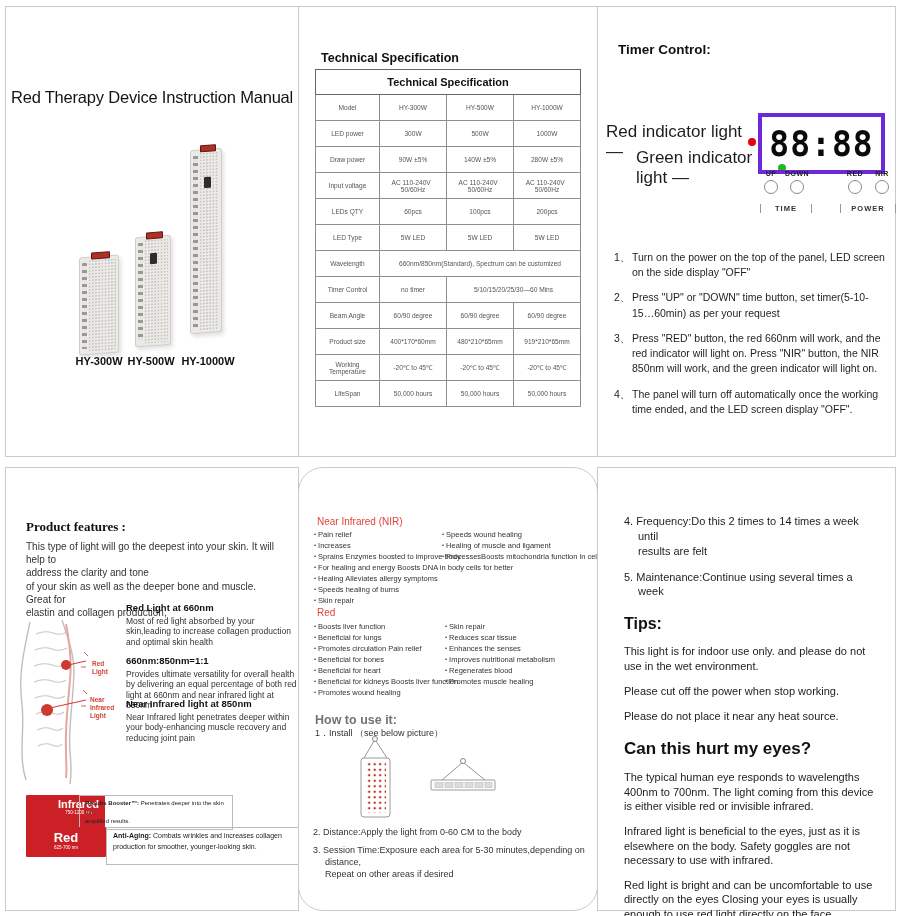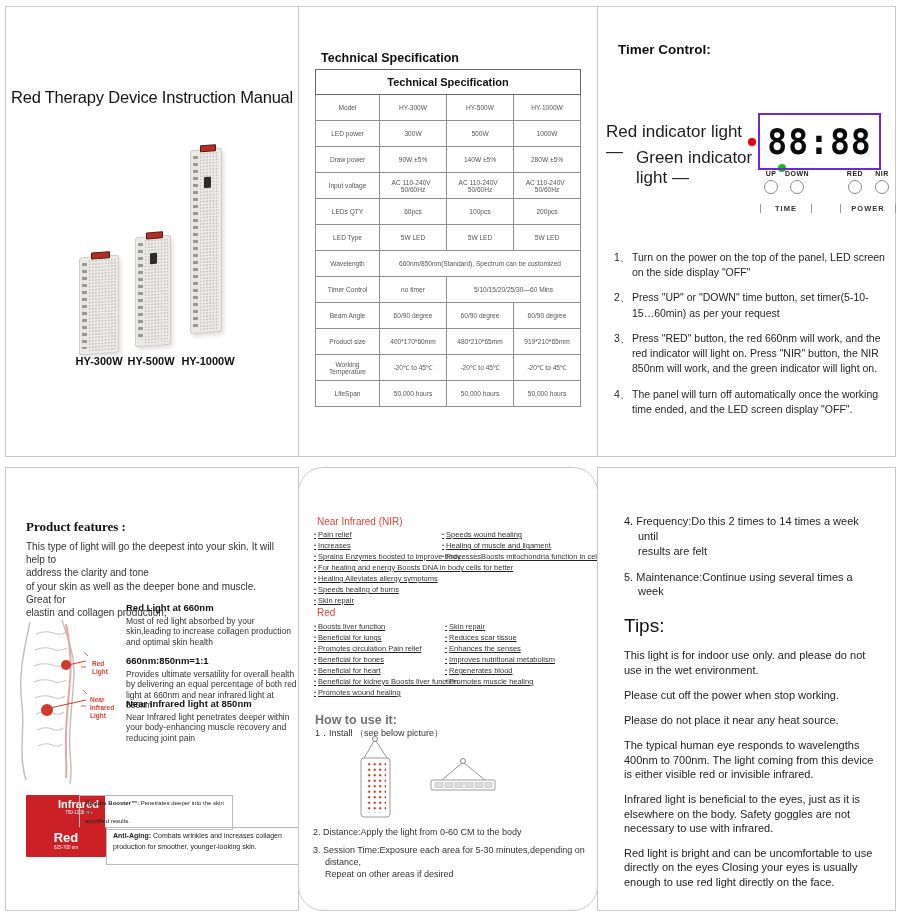--- a/index.html
+++ b/index.html
@@ -41,21 +41,21 @@
                 padding:0 1px;overflow:hidden;}
   table.spec col.c0{width:64px;} table.spec col.cv{width:67px;}
 
   
   .timer-head{position:absolute;left:20px;top:24px;font-size:13.5px;font-weight:bold;color:#111;}
   .ind{position:absolute;left:8px;width:150px;display:flex;align-items:center;justify-content:flex-end;
        gap:4px;font-size:17px;color:#1d1d1d;}
   .ind-red{top:115px;} .ind-green{top:141px;margin-left:30px;}
   .dot{width:8px;height:8px;border-radius:50%;display:inline-block;flex:none;}
   .dot.red{background:#e8000d;} .dot.green{background:#21b821;}
-  .display-box{position:absolute;left:160px;top:106px;width:119px;height:53px;border:2px solid #6d28d9;
+  .display-box{position:absolute;left:160px;top:106px;width:119px;height:53px;border:4px solid #6d28d9;
        display:flex;align-items:center;justify-content:center;}
   .segments{font-family:"DejaVu Sans Mono",monospace;font-weight:bold;font-size:33px;color:#0a0a0a;
        letter-spacing:1px;transform:scaleY(1.05);}
   .btn{position:absolute;top:163px;width:28px;text-align:center;}
   .btn .btn-label{font-size:7px;font-weight:bold;color:#222;display:block;letter-spacing:0.5px;}
   .btn .btn-circle{display:block;width:12px;height:12px;border:1px solid #8a8a8a;border-radius:50%;
        margin:3px auto 0;background:#fff;}
   .b-up{left:159px;} .b-down{left:185px;} .b-red{left:243px;} .b-nir{left:270px;}
   .group-label{position:absolute;top:197px;font-size:7.5px;font-weight:bold;color:#333;text-align:center;
        border-left:1px solid #999;border-right:1px solid #999;letter-spacing:1px;}
@@ -82,37 +82,37 @@
   .badge-name2{font-size:13px;font-weight:bold;display:block;margin-top:3px;}
   .badge-range{font-size:4.5px;display:block;}
   .badge-desc{position:absolute;border:1px solid #bbb;color:#222;}
   .bd1{left:73px;top:327px;width:142px;height:27px;font-size:6px;padding:3px 5px;line-height:1.5;}
   .bd2{left:100px;top:359px;width:182px;height:30px;font-size:7px;padding:3px 6px;line-height:1.5;}
   .badge-desc b{font-weight:bold;}
 
   
   .red-title{position:absolute;color:#e2453c;font-size:10px;}
   .nir-head{left:18px;top:48px;} .red-head{left:18px;top:139px;}
-  .blist{position:absolute;text-decoration:underline;}
+  .blist{position:absolute;}
   .nir-left{left:15px;top:61px;} .nir-right{left:143px;top:61px;}
   .red-left{left:15px;top:153px;} .red-right{left:146px;top:153px;}
   .bi{white-space:nowrap;font-size:7.5px;line-height:11px;color:#333;}
   .bi::before{content:"•";font-size:6px;margin-right:2px;vertical-align:1px;color:#333;}
   .howto-head{position:absolute;left:16px;top:235px;font-size:12.5px;font-weight:bold;color:#737373;}
   .use-step{position:absolute;font-size:9px;color:#333;line-height:1.35;}
   .us1{left:16px;top:259px;}
   .us2{left:14px;top:358px;}
   .us3{left:14px;top:376px;width:272px;padding-left:12px;text-indent:-12px;}
   .hang-svg{position:absolute;left:40px;top:266px;}
 
   
   .p6-inner{position:absolute;left:26px;top:46px;width:256px;}
   .p6 .step{font-size:11px;color:#1f1f1f;line-height:1.35;margin-bottom:11px;
             padding-left:14px;text-indent:-14px;white-space:pre-line;}
-  .tips-head{font-size:19px;font-weight:normal;color:#111;margin:16px 0 7px;}
+  .tips-head{font-size:16px;font-weight:bold;color:#111;margin:16px 0 7px;}
   .tips-line{font-size:11px;color:#222;line-height:1.3;margin-bottom:3px;}
   .eyes-head{font-size:17px;font-weight:bold;color:#111;margin:16px 0 8px;}
   .eyes-p{font-size:11px;color:#222;line-height:1.3;margin-bottom:8px;}
 </style>
 </head>
 <body>
 
 <div class="page">
 
   <section class="panel p1">
@@ -416,19 +416,20 @@
 
   <section class="panel p6">
     <div class="p6-inner">
       <div class="step">4. Frequency:Do this 2 times to 14 times a week until
 results are felt</div>
       <div class="step">5. Maintenance:Continue using several times a week</div>
       <h2 class="tips-head">Tips:</h2>
       <p class="tips-line">This light is for indoor use only. and please do not use in the wet environment.</p>
       <p class="tips-line">Please cut off the power when stop working.</p>
       <p class="tips-line">Please do not place it near any heat source.</p>
+      <h2 class="eyes-head">Can this hurt my eyes?</h2>
       <p class="eyes-p">The typical human eye responds to wavelengths 400nm to 700nm. The light coming from this device is either visible red or invisible infrared.</p>
       <p class="eyes-p">Infrared light is beneficial to the eyes, just as it is elsewhere on the body. Safety goggles are not necessary to use with infrared.</p>
       <p class="eyes-p">Red light is bright and can be uncomfortable to use directly on the eyes  Closing your eyes is usually enough to use red light directly on the face.</p>
     </div>
   </section>
 
 </div>
 
 </body></html>

